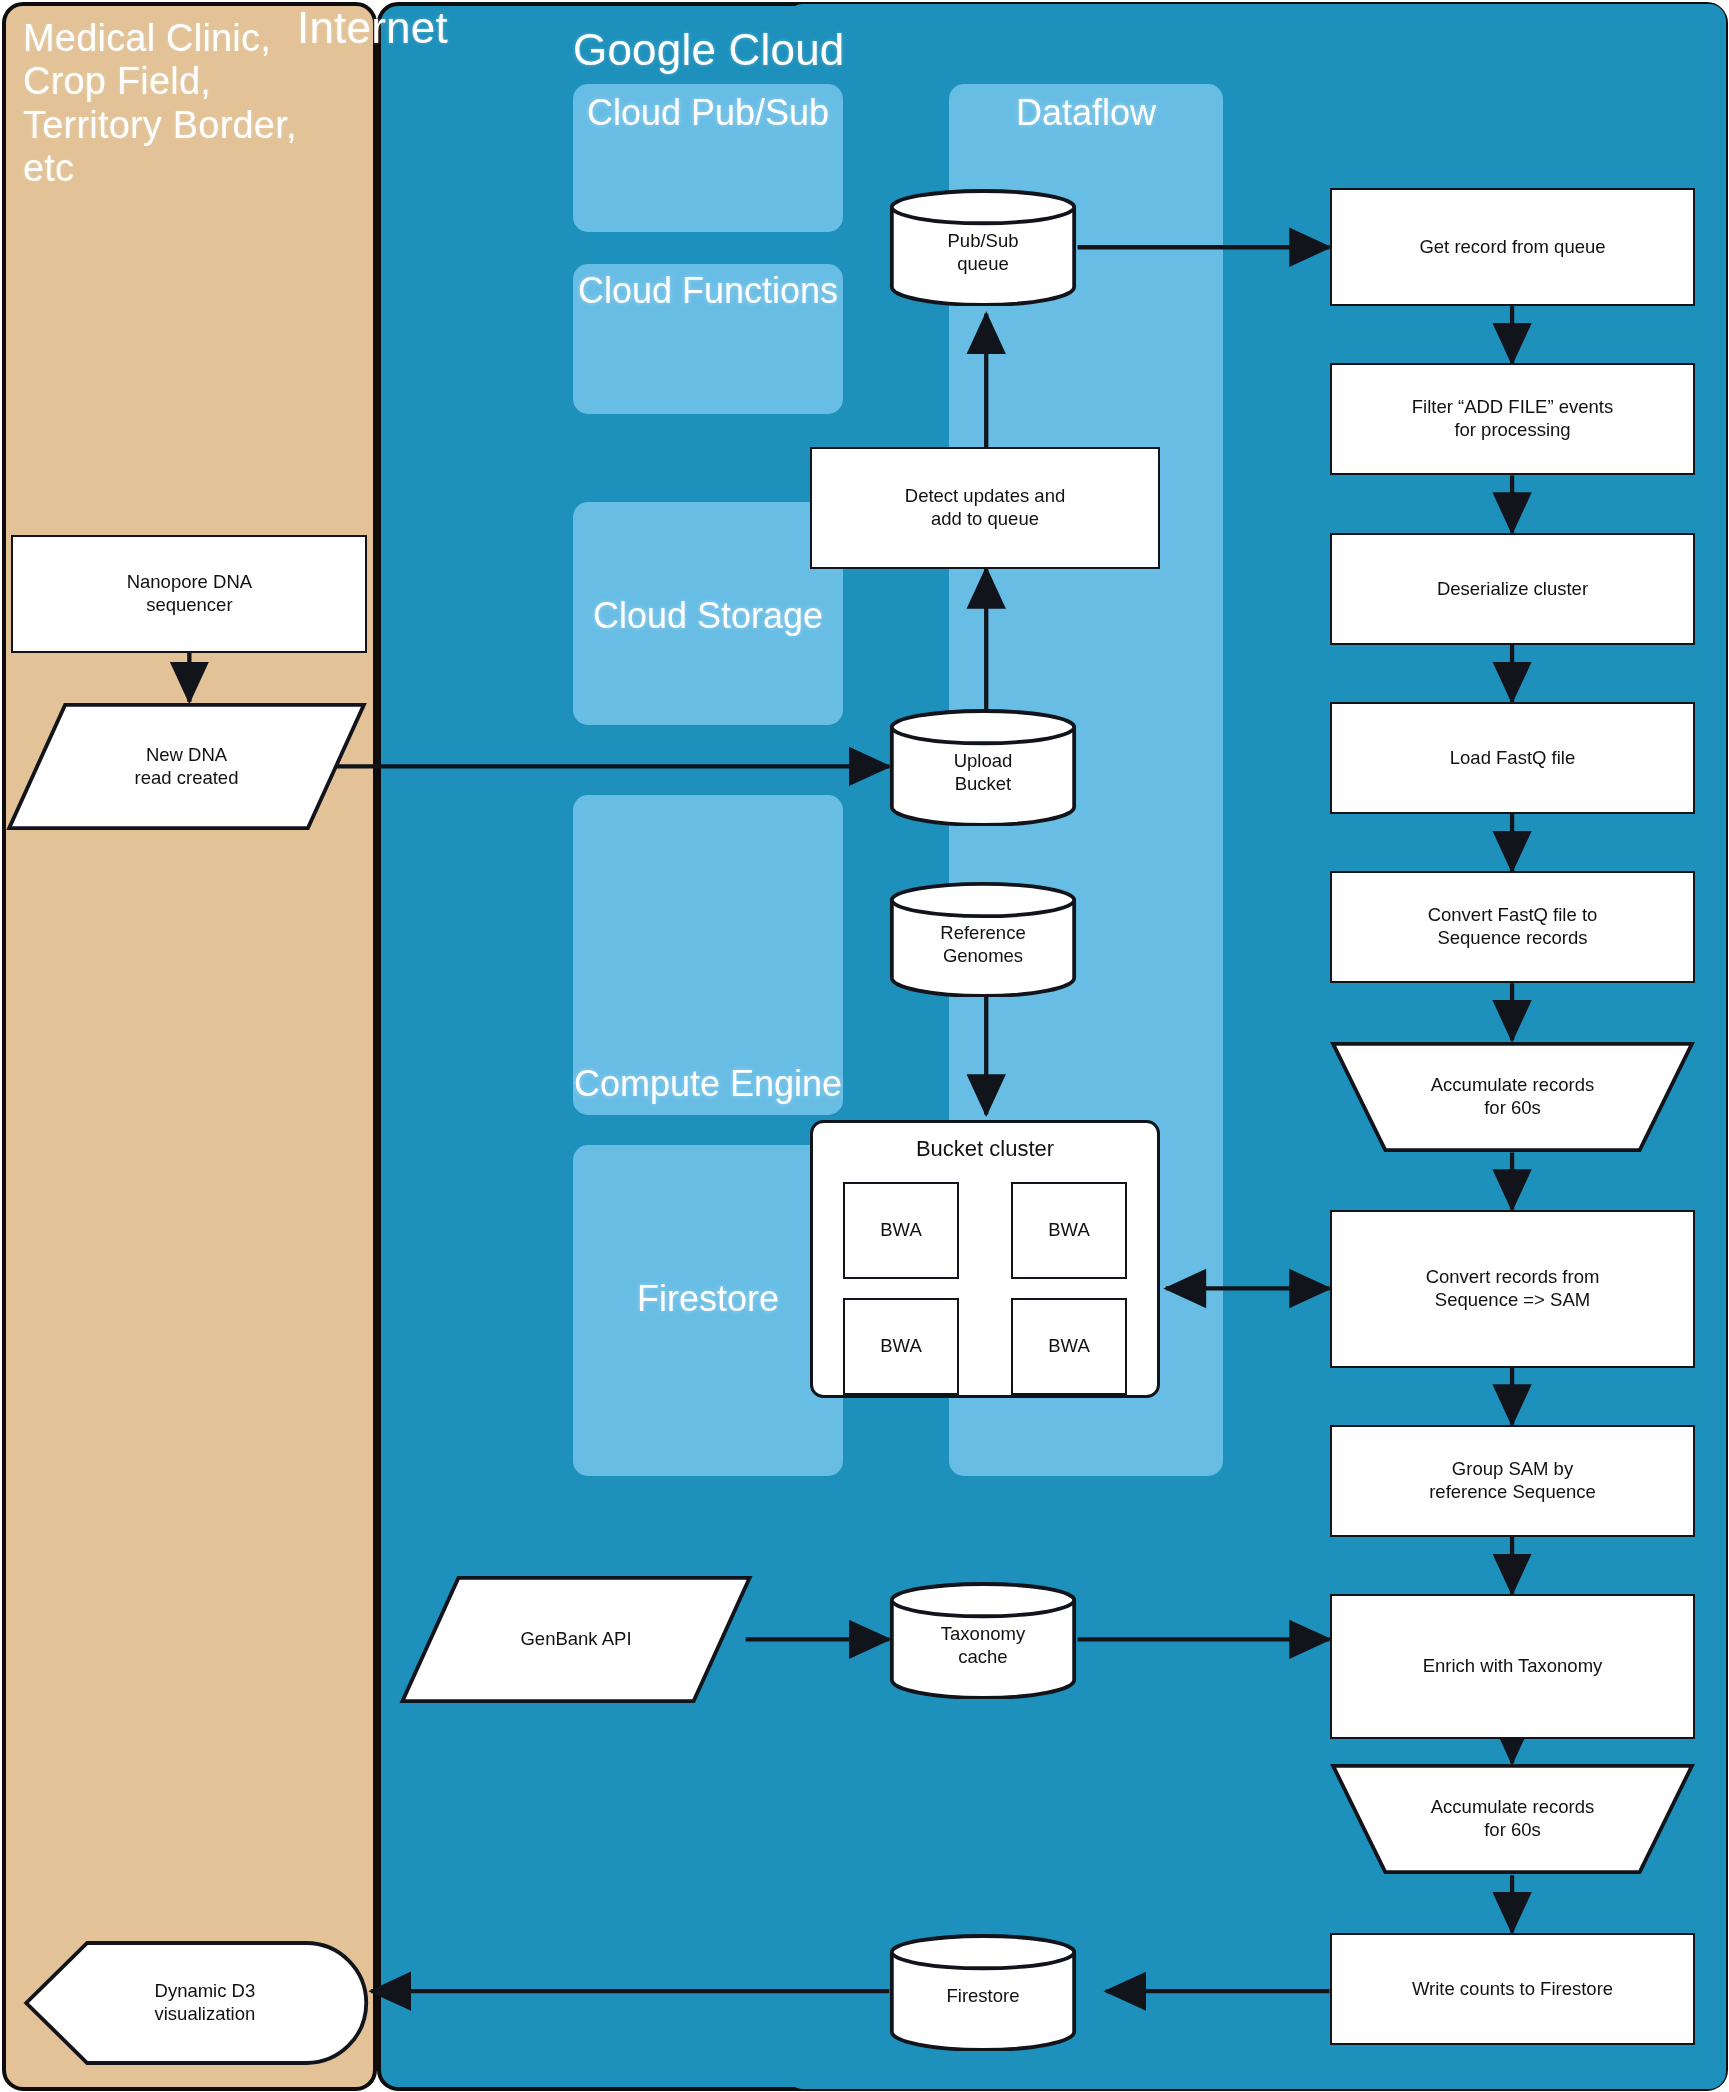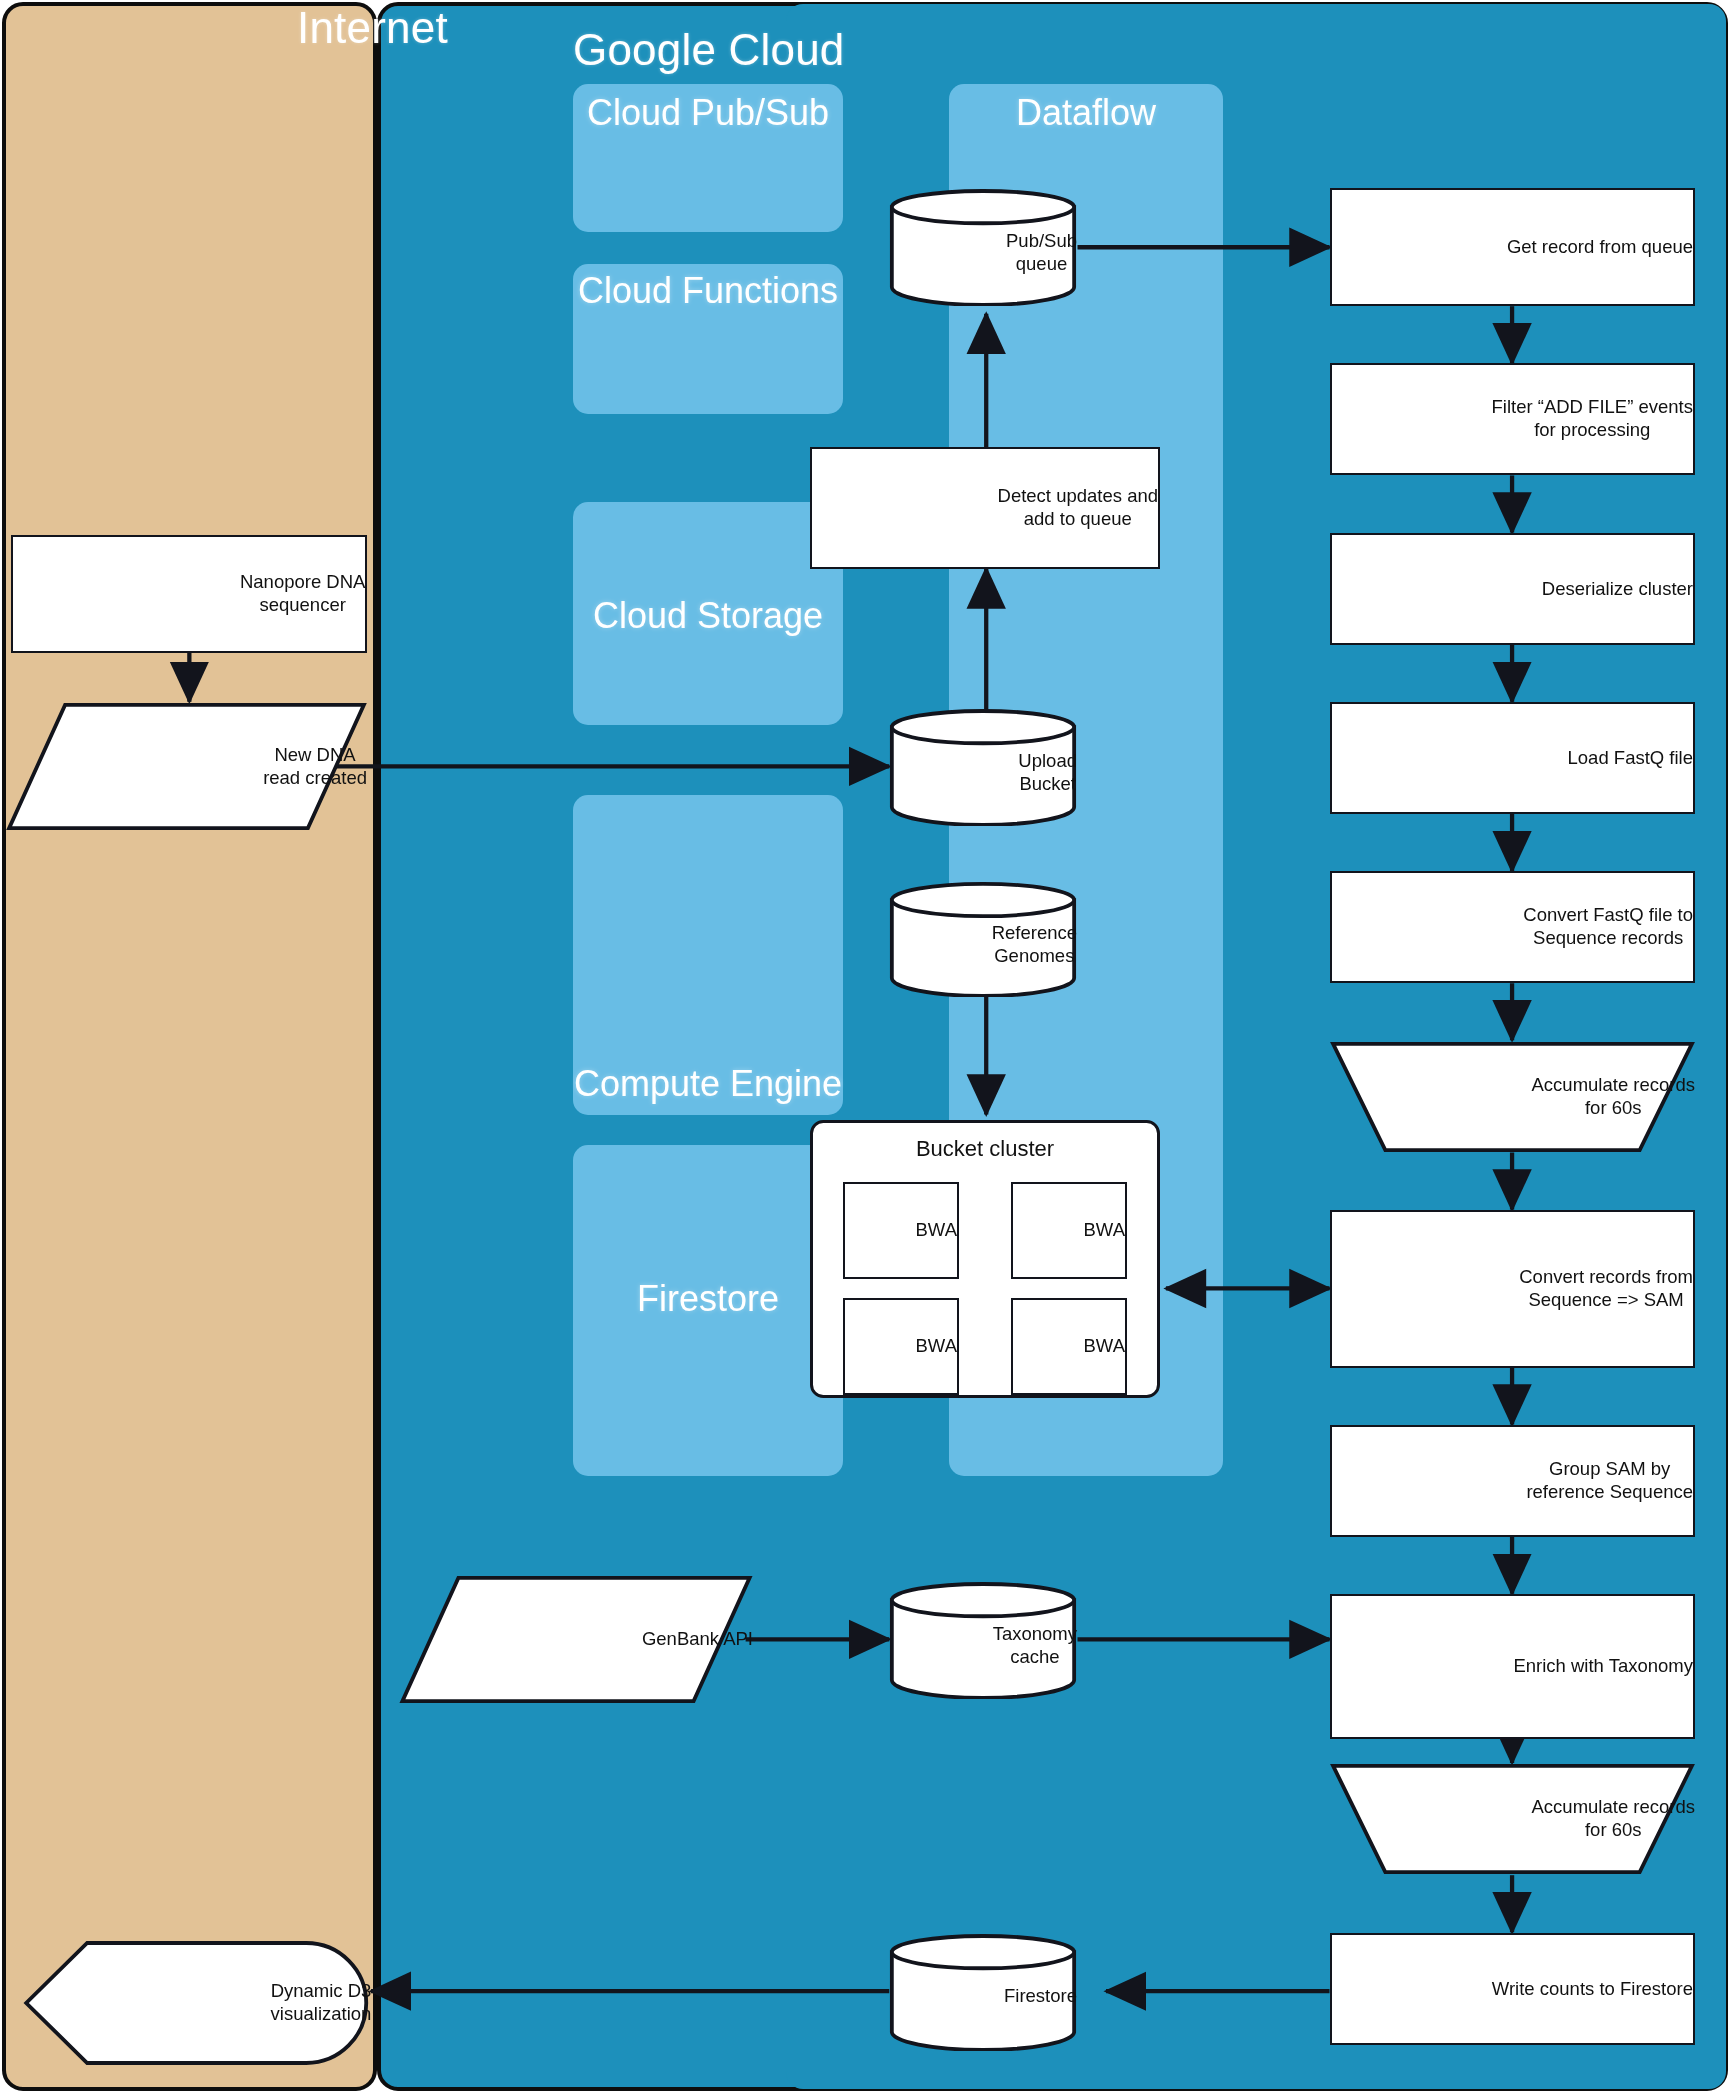--- a/index.html
+++ b/index.html
@@ -67,21 +67,21 @@
   #svc-storage   { left: 573px; top: 502px; width: 270px; height: 223px; }
   #svc-compute   { left: 573px; top: 795px; width: 270px; height: 320px; }
   #svc-firestore { left: 573px; top: 1145px; width: 270px; height: 331px; }
   #svc-dataflow  { left: 949px; top: 84px;  width: 274px; height: 1392px; }
 
   
   .node {
     position: absolute;
     display: flex;
     align-items: center;
-    justify-content: flex-end;
+    justify-content: center;
     text-align: center;
     color: #111111;
     font-size: 18.5px;
     line-height: 1.24;
     white-space: pre-line;
   }
   .rect {
     background: #ffffff;
     border: 2.9px solid #12141c;
   }
@@ -107,20 +107,24 @@
 
   
   #wires { position: absolute; left: 0; top: 0; width: 1729px; height: 2092px; pointer-events: none; }
 </style>
 </head>
 <body>
 
 <div id="stage">
 
   <div class="zone" id="zone-premises"></div>
+  <div class="zone-title" id="premises-title">Medical Clinic,
+Crop Field,
+Territory Border,
+etc</div>
 
   <div class="zone" id="zone-internet"></div>
   <div class="zone-title" id="internet-title">Internet</div>
 
   <div class="zone" id="zone-gcloud"></div>
   <div class="zone-title" id="gcloud-title">Google Cloud</div>
 
   <div class="svc" id="svc-pubsub">
     <div class="svc-title" style="top:7.6px;">Cloud Pub/Sub</div>
   </div>

